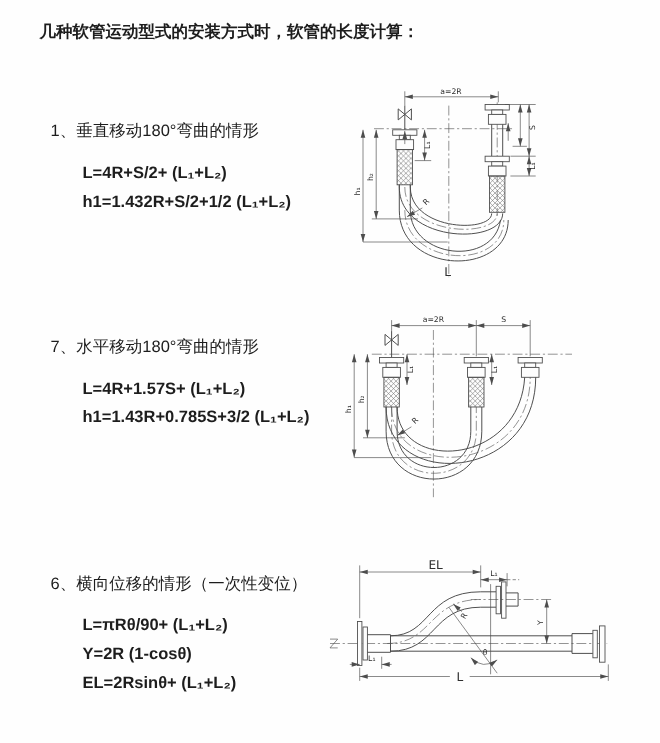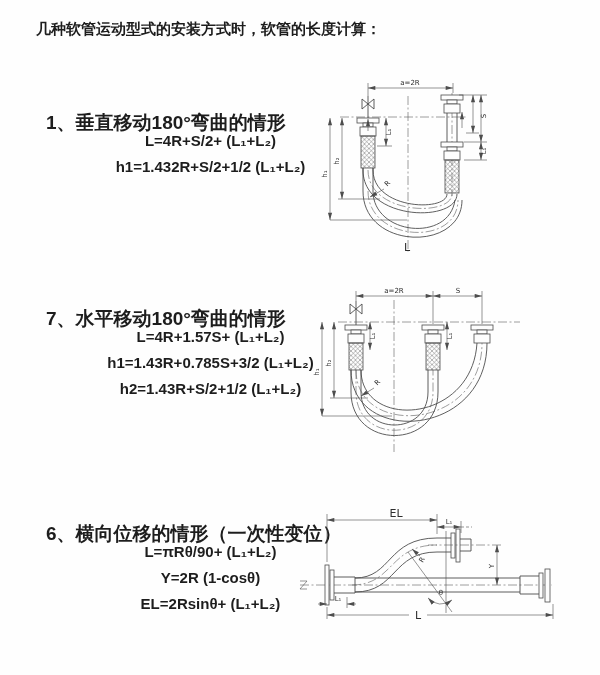--- a/index.html
+++ b/index.html
@@ -2,22 +2,22 @@
 <html><head>
 <meta charset="utf-8">
 <style>
   html,body{margin:0;padding:0;}
   body{
     width:600px;height:675px;background:#fefefe;position:relative;overflow:hidden;
     font-family:"Liberation Sans","DejaVu Sans",sans-serif;color:#1d1d1d;
   }
   .title{position:absolute;left:36px;top:20px;font-size:15px;font-weight:bold;}
   .sec{position:absolute;left:46px;width:300px;}
-  .sec .h{font-size:19px;font-weight:bold;height:18px;}
-  .flist{margin-top:0;padding-left:29px;text-align:center;}
+  .sec .h{font-size:15px;font-weight:normal;height:18px;}
+  .flist{margin-top:17px;padding-left:29px;}
   .flist .f{font-size:15px;font-weight:bold;line-height:26px;white-space:nowrap;}
   #s1{top:110px;} #s2{top:306px;} #s3{top:521px;}
   svg{position:absolute;left:0;top:0;}
   .ln{stroke:#4d4d4d;stroke-width:0.9;fill:none;}
   .lt{stroke:#4d4d4d;stroke-width:0.6;fill:none;}
   .cl{stroke:#4d4d4d;stroke-width:0.55;fill:none;stroke-dasharray:9 2.5 2 2.5;}
   .fl{fill:#fdfdfd;stroke:#4d4d4d;stroke-width:0.8;}
   .br{stroke:#4d4d4d;stroke-width:0.8;}
   text.d{font-family:"DejaVu Sans",sans-serif;font-size:7px;fill:#2e2e2e;}
   text.big{font-size:11px;}
@@ -33,21 +33,20 @@
     <div class="f">L=4R+S/2+ (L₁+L₂)</div>
     <div class="f">h1=1.432R+S/2+1/2 (L₁+L₂)</div>
   </div>
 </div>
 
 <div class="sec" id="s2">
   <div class="h">7、水平移动180°弯曲的情形</div>
   <div class="flist">
     <div class="f">L=4R+1.57S+ (L₁+L₂)</div>
     <div class="f">h1=1.43R+0.785S+3/2 (L₁+L₂)</div>
-    <div class="f">h2=1.43R+S/2+1/2 (L₁+L₂)</div>
   </div>
 </div>
 
 <div class="sec" id="s3">
   <div class="h">6、横向位移的情形（一次性变位）</div>
   <div class="flist">
     <div class="f">L=πRθ/90+ (L₁+L₂)</div>
     <div class="f">Y=2R (1-cosθ)</div>
     <div class="f">EL=2Rsinθ+ (L₁+L₂)</div>
   </div>

